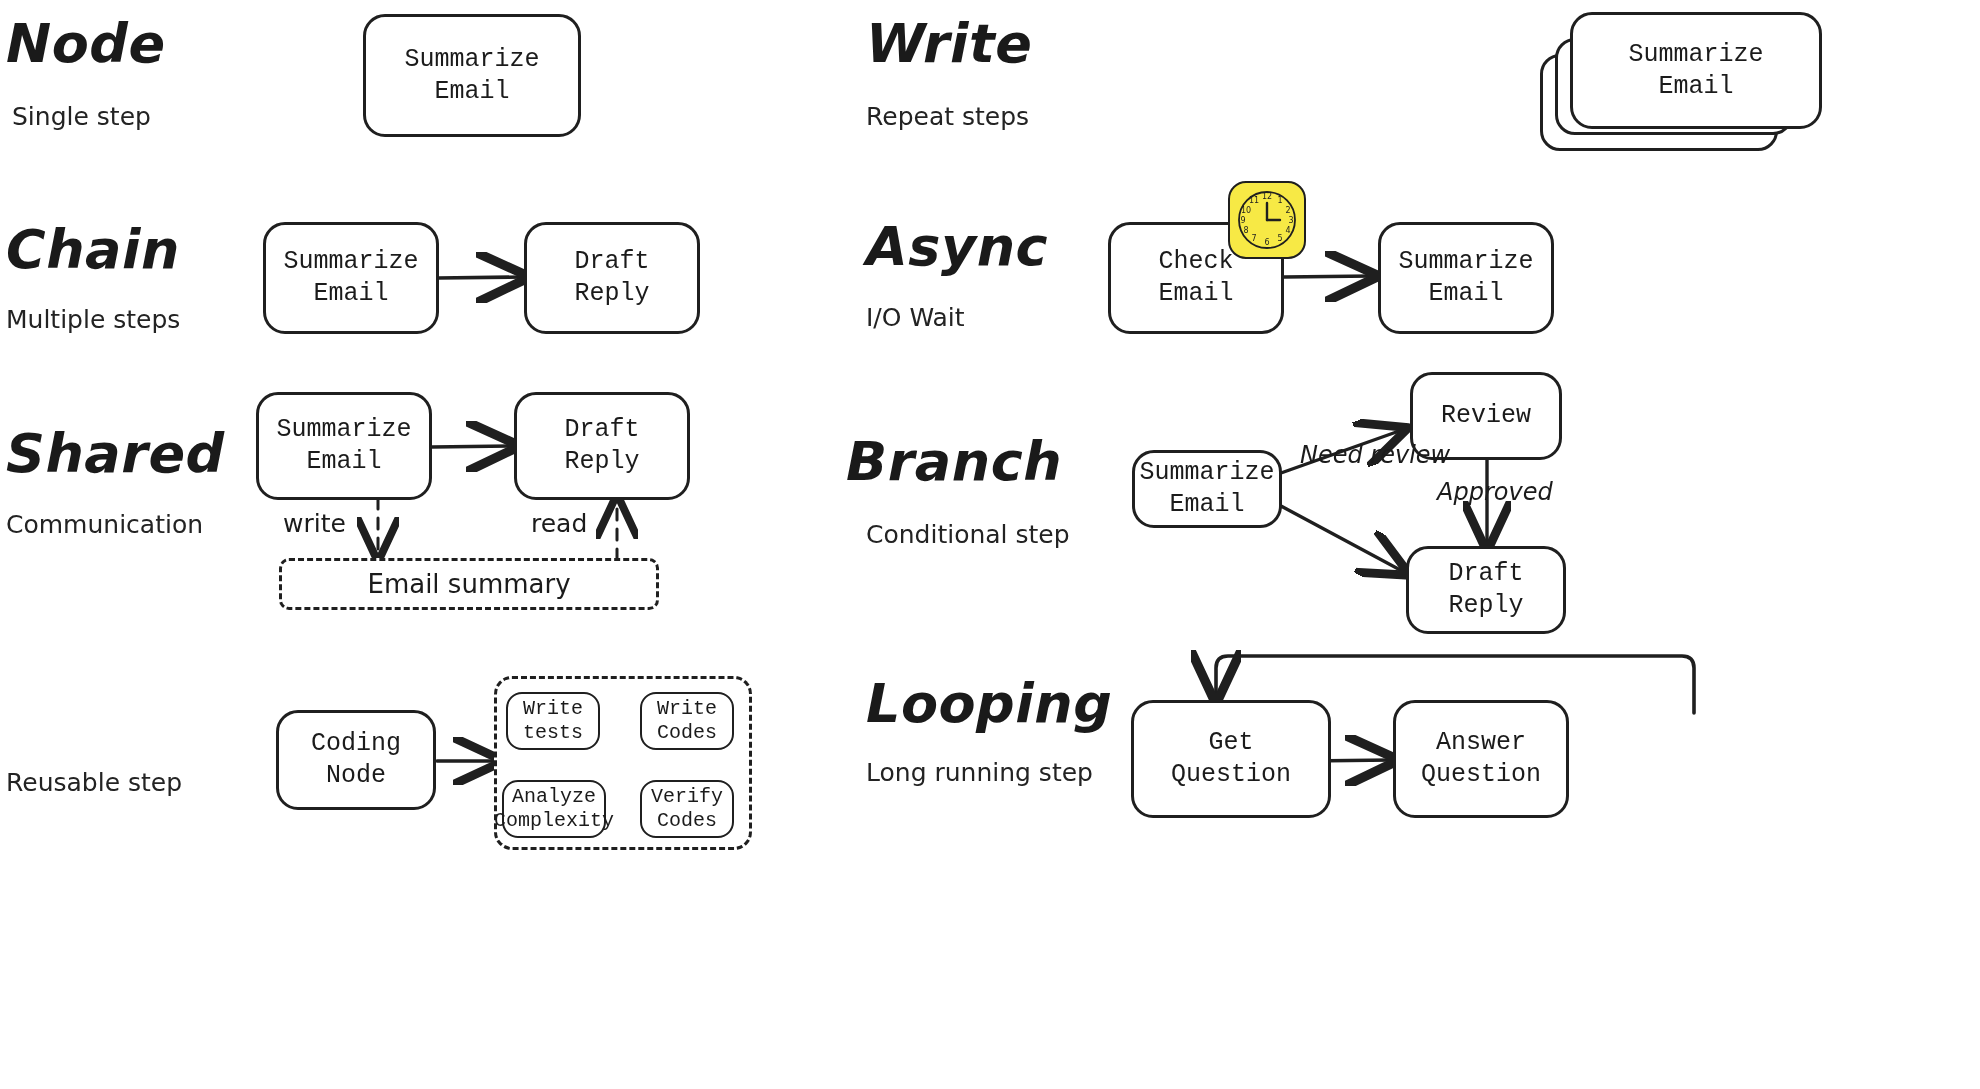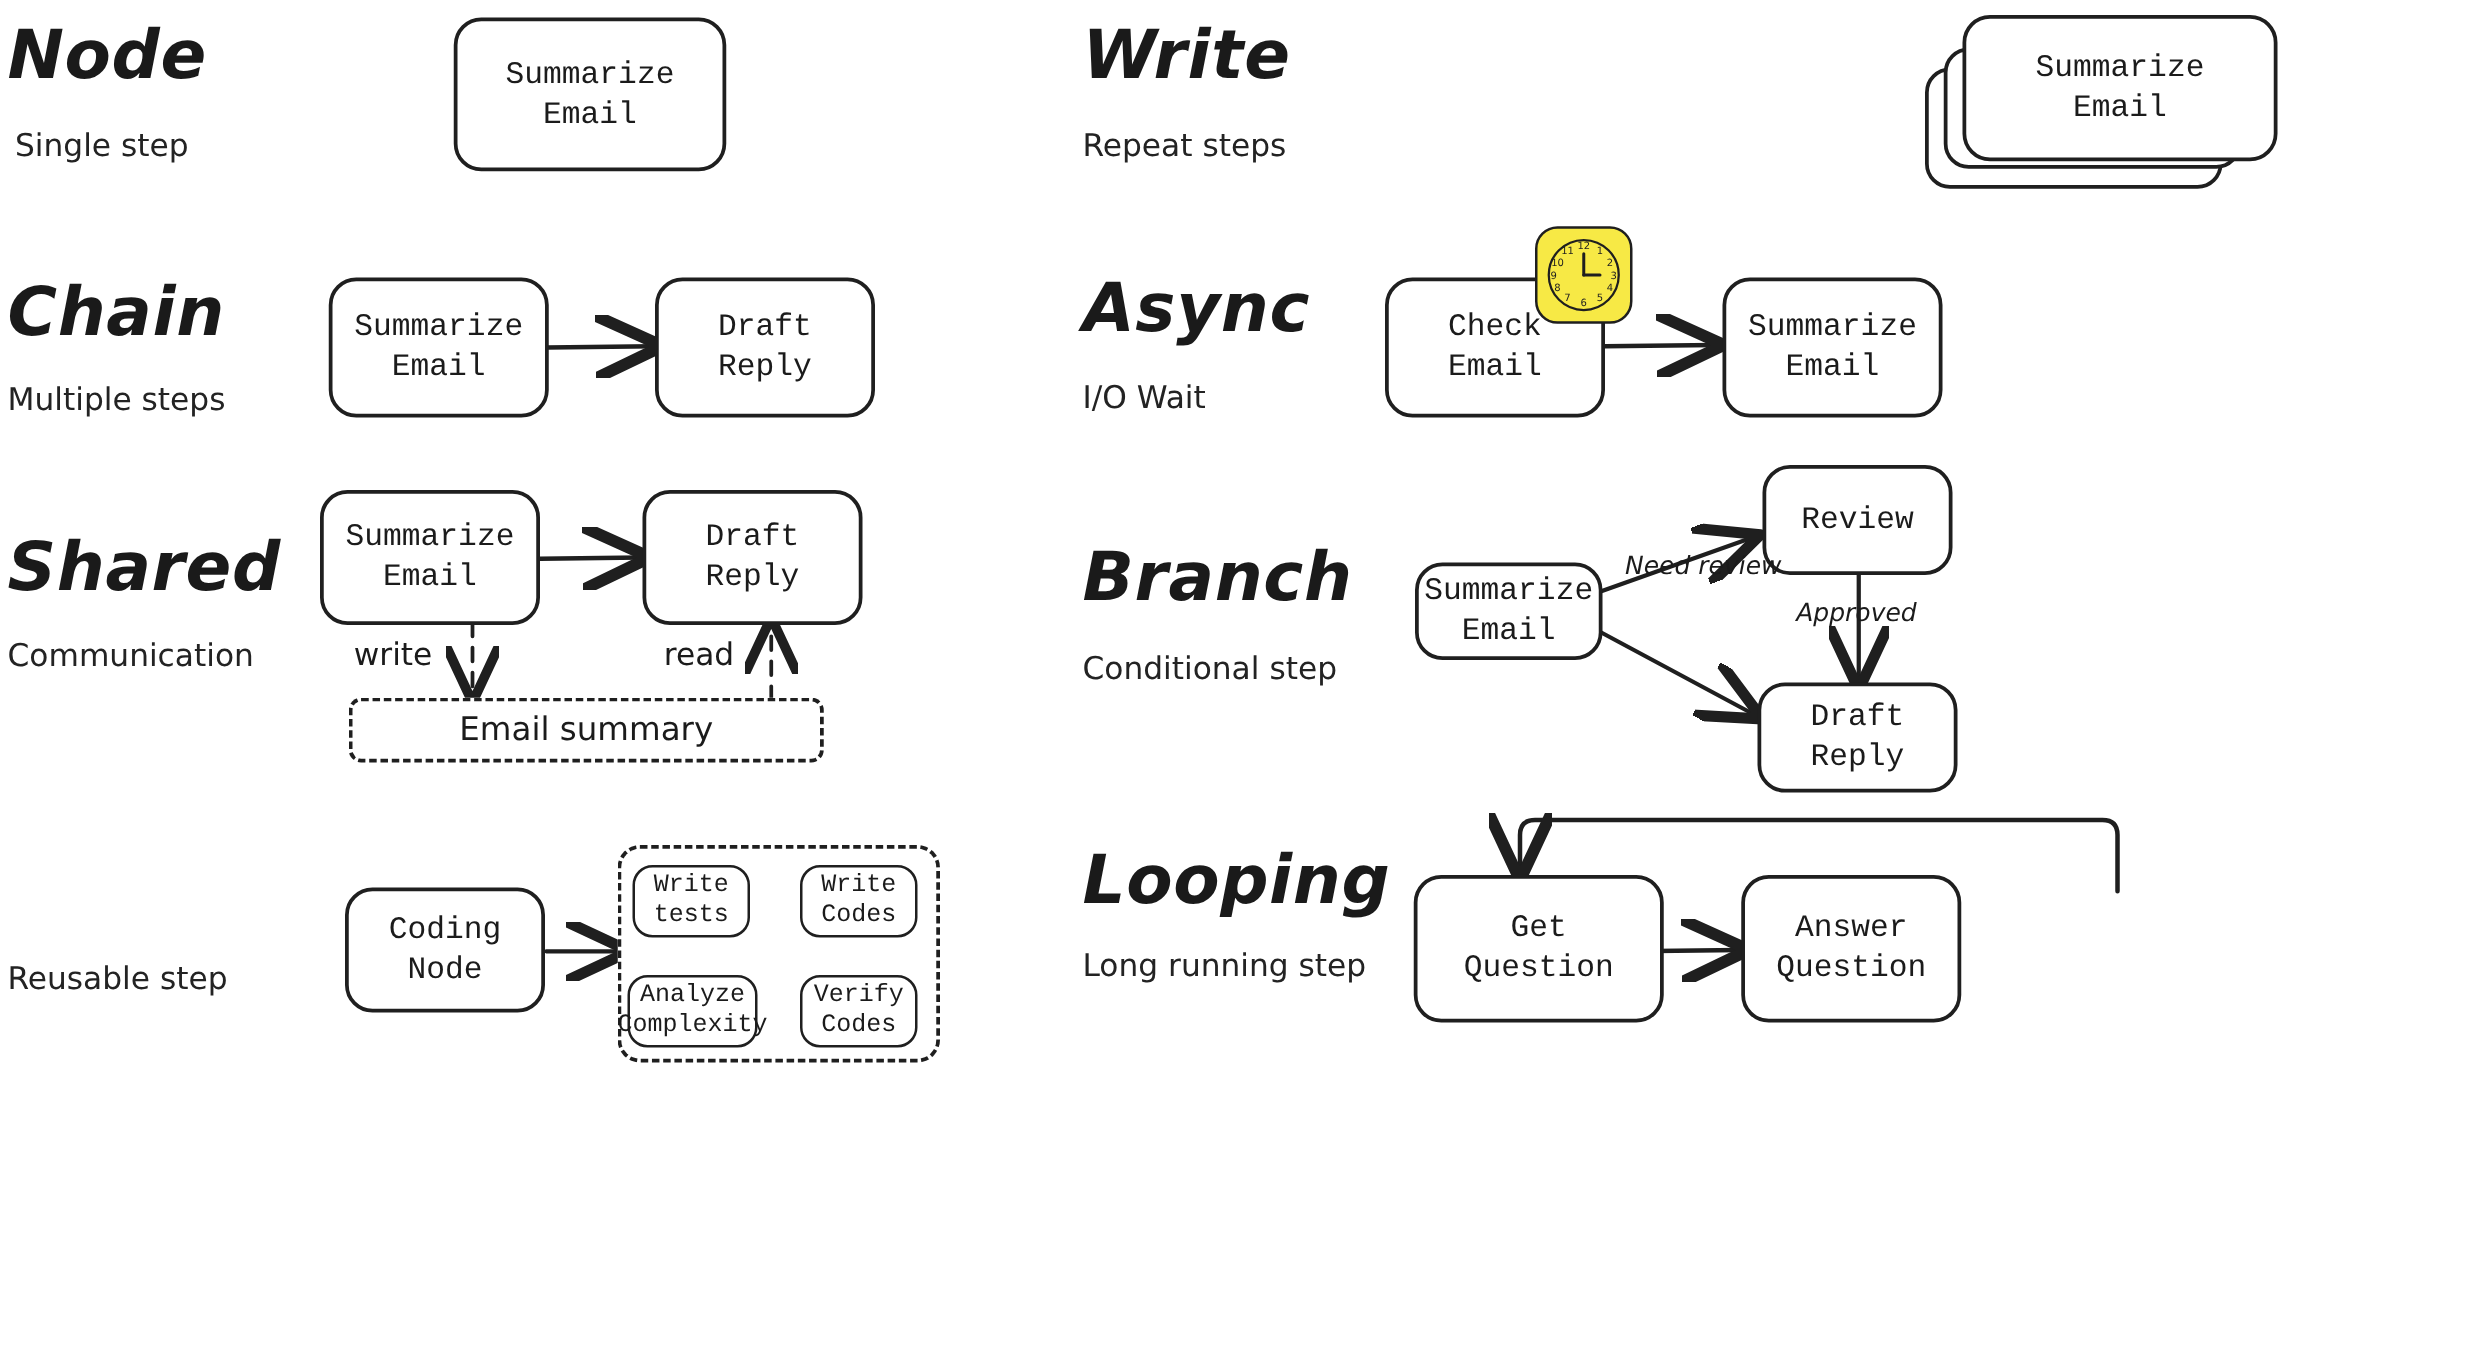--- a/index.html
+++ b/index.html
@@ -44,21 +44,21 @@
     font-size:26px;color:#1b1b1b;
   }
   .nest-group{
     position:absolute;box-sizing:border-box;
     border:3px dashed #1f1f1f;border-radius:18px;background:#fff;
   }
 
   .edge-label{
     position:absolute;font-size:25px;color:#1b1b1b;white-space:nowrap;
   }
-  .edge-label.tiny{font-size:20px;font-style:italic;}
+  .edge-label.tiny{font-size:24px;font-style:italic;}
 
   
   .clock{
     position:absolute;width:74px;height:74px;border-radius:18px;
     background:#f7e945;border:2.6px solid #1f1f1f;z-index:20;
   }
   .clock svg{position:absolute;left:0;top:0;}
 </style>
 </head>
 <body>
@@ -73,21 +73,21 @@
 
   <div class="pattern-title" style="left:6px;top:218px;">Chain</div>
   <div class="pattern-sub" style="left:6px;top:305px;">Multiple steps</div>
 
   <div class="pattern-title" style="left:866px;top:215px;">Async</div>
   <div class="pattern-sub" style="left:866px;top:303px;">I/O Wait</div>
 
   <div class="pattern-title" style="left:6px;top:422px;">Shared</div>
   <div class="pattern-sub" style="left:6px;top:510px;">Communication</div>
 
-  <div class="pattern-title" style="left:866px;top:430px;">Branch</div>
+  <div class="pattern-title" style="left:846px;top:430px;">Branch</div>
   <div class="pattern-sub" style="left:866px;top:520px;">Conditional step</div>
 
   <div class="pattern-sub" style="left:6px;top:768px;">Reusable step</div>
 
   <div class="pattern-title" style="left:866px;top:672px;">Looping</div>
   <div class="pattern-sub" style="left:866px;top:758px;">Long running step</div>
 
   <svg class="layer">
     <defs>
       <marker id="ah" markerWidth="16" markerHeight="14" refX="13" refY="7" orient="auto">

